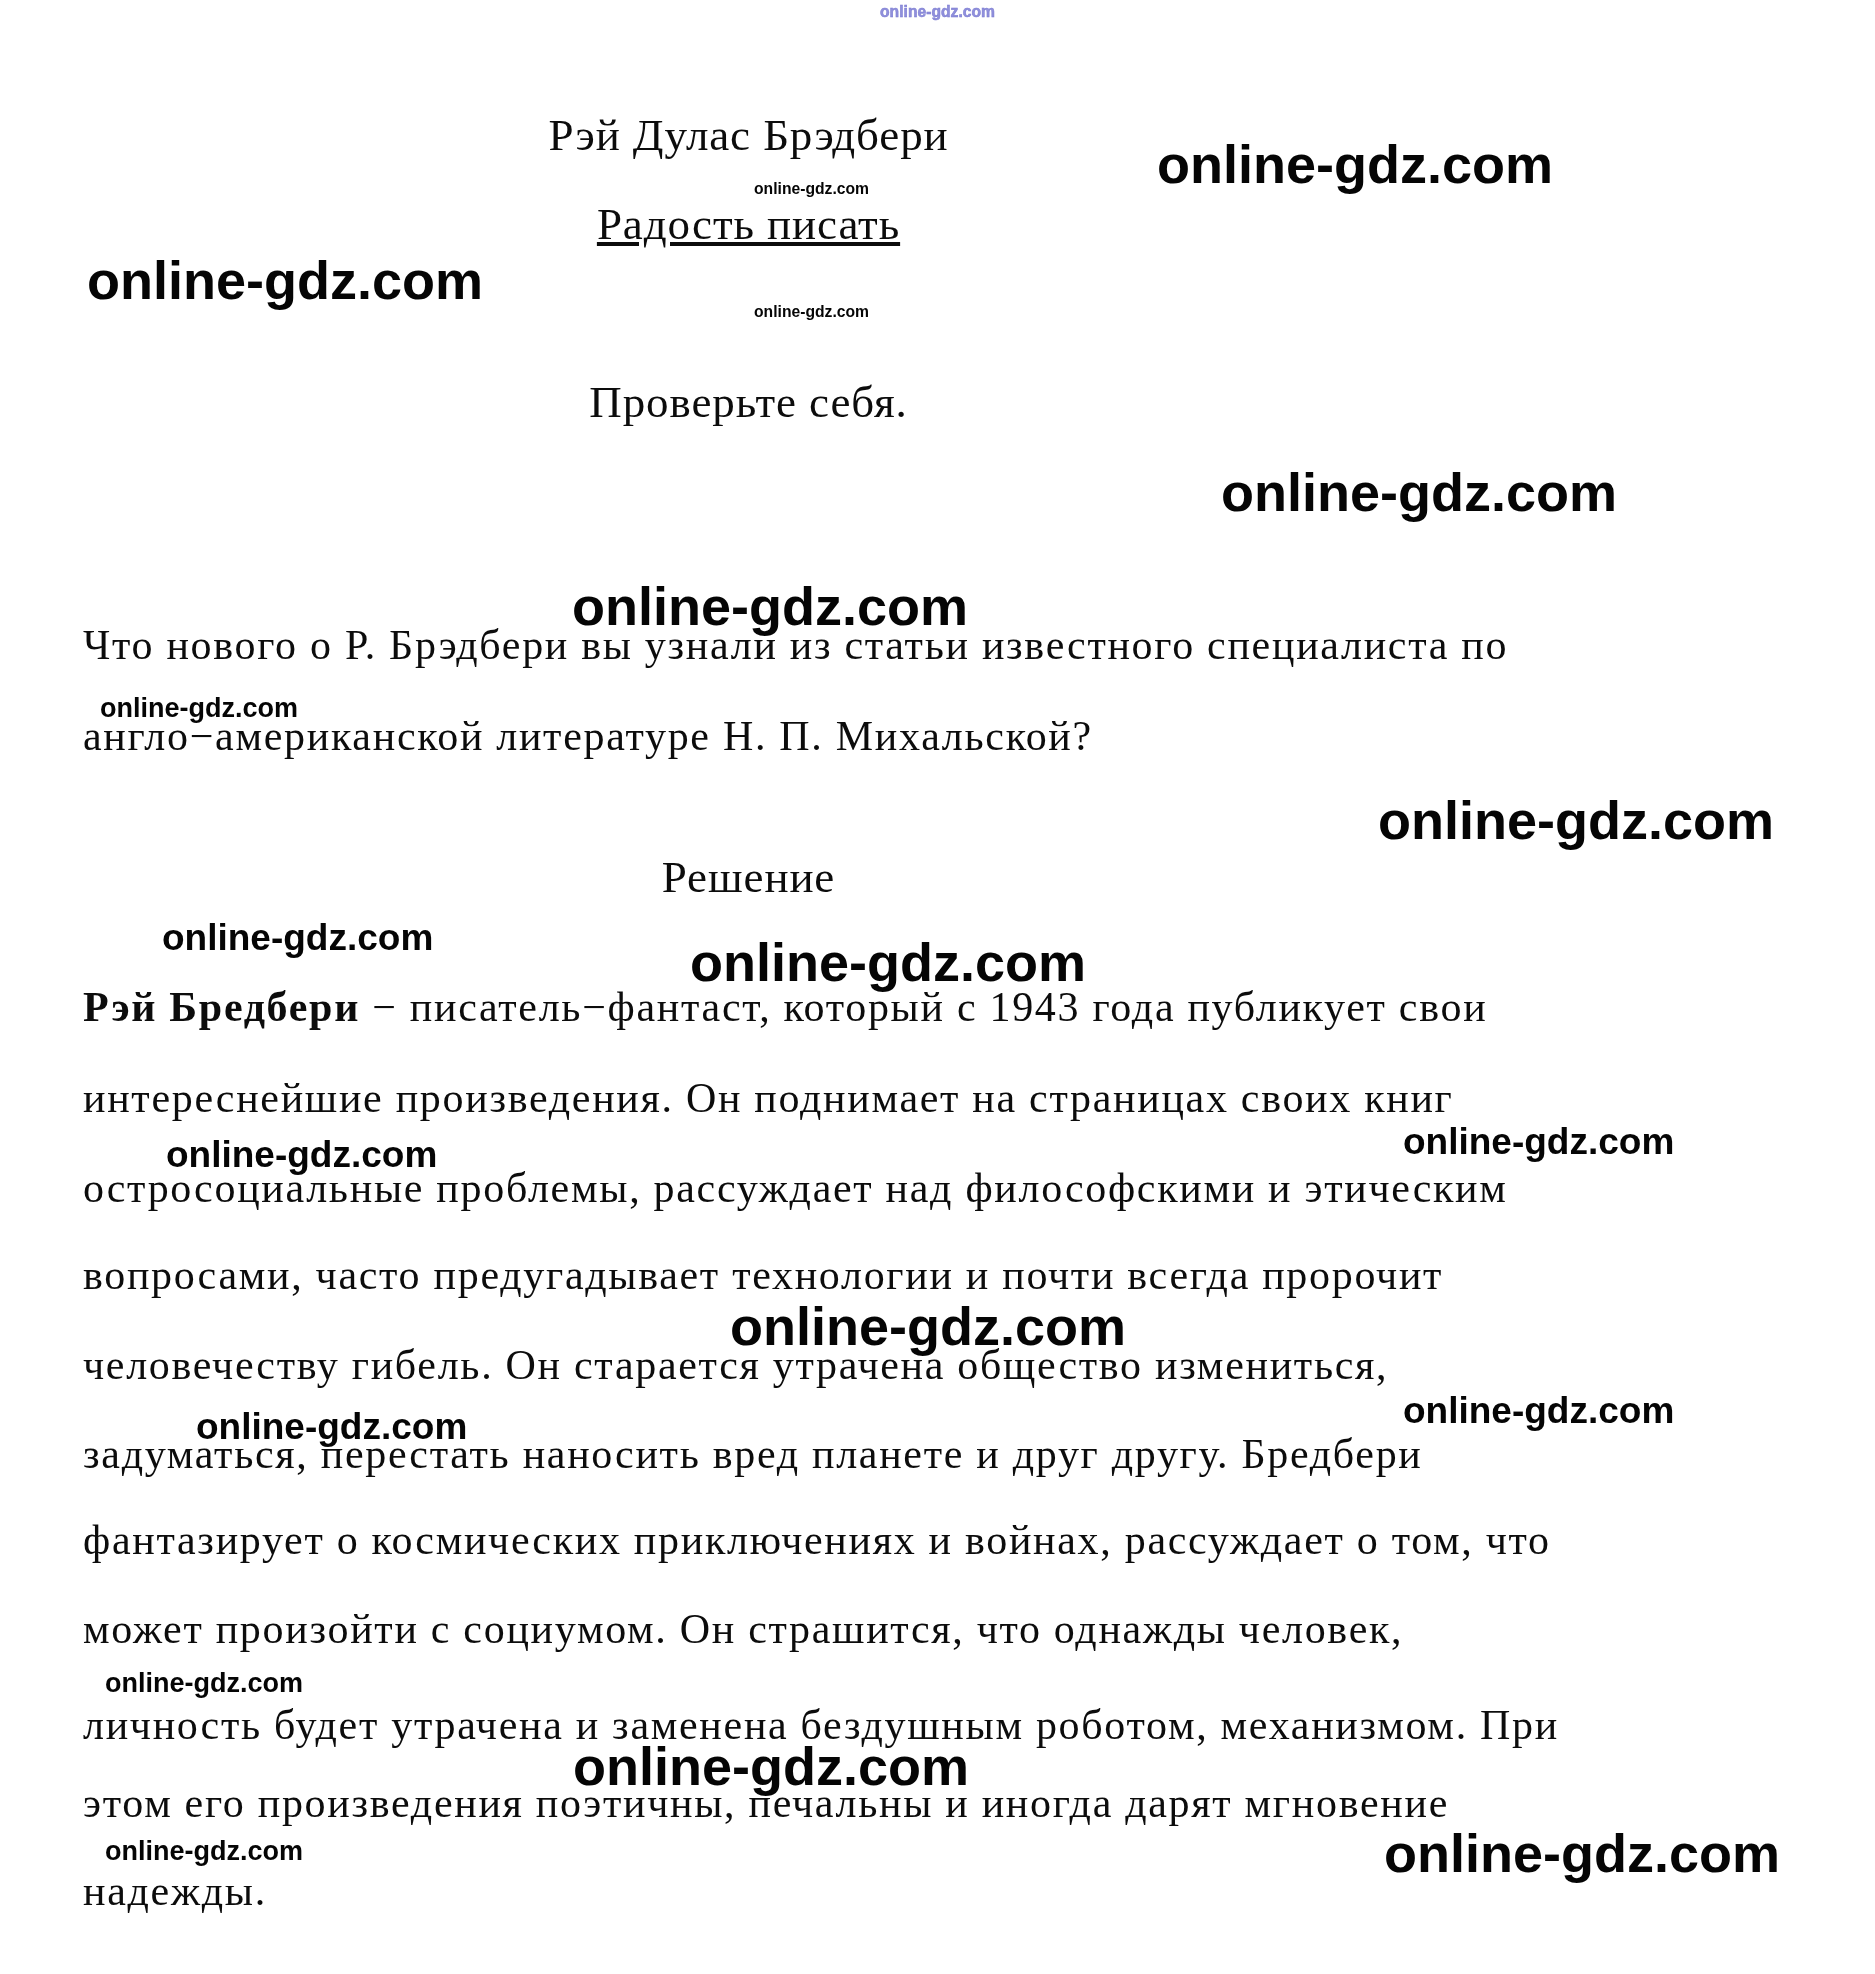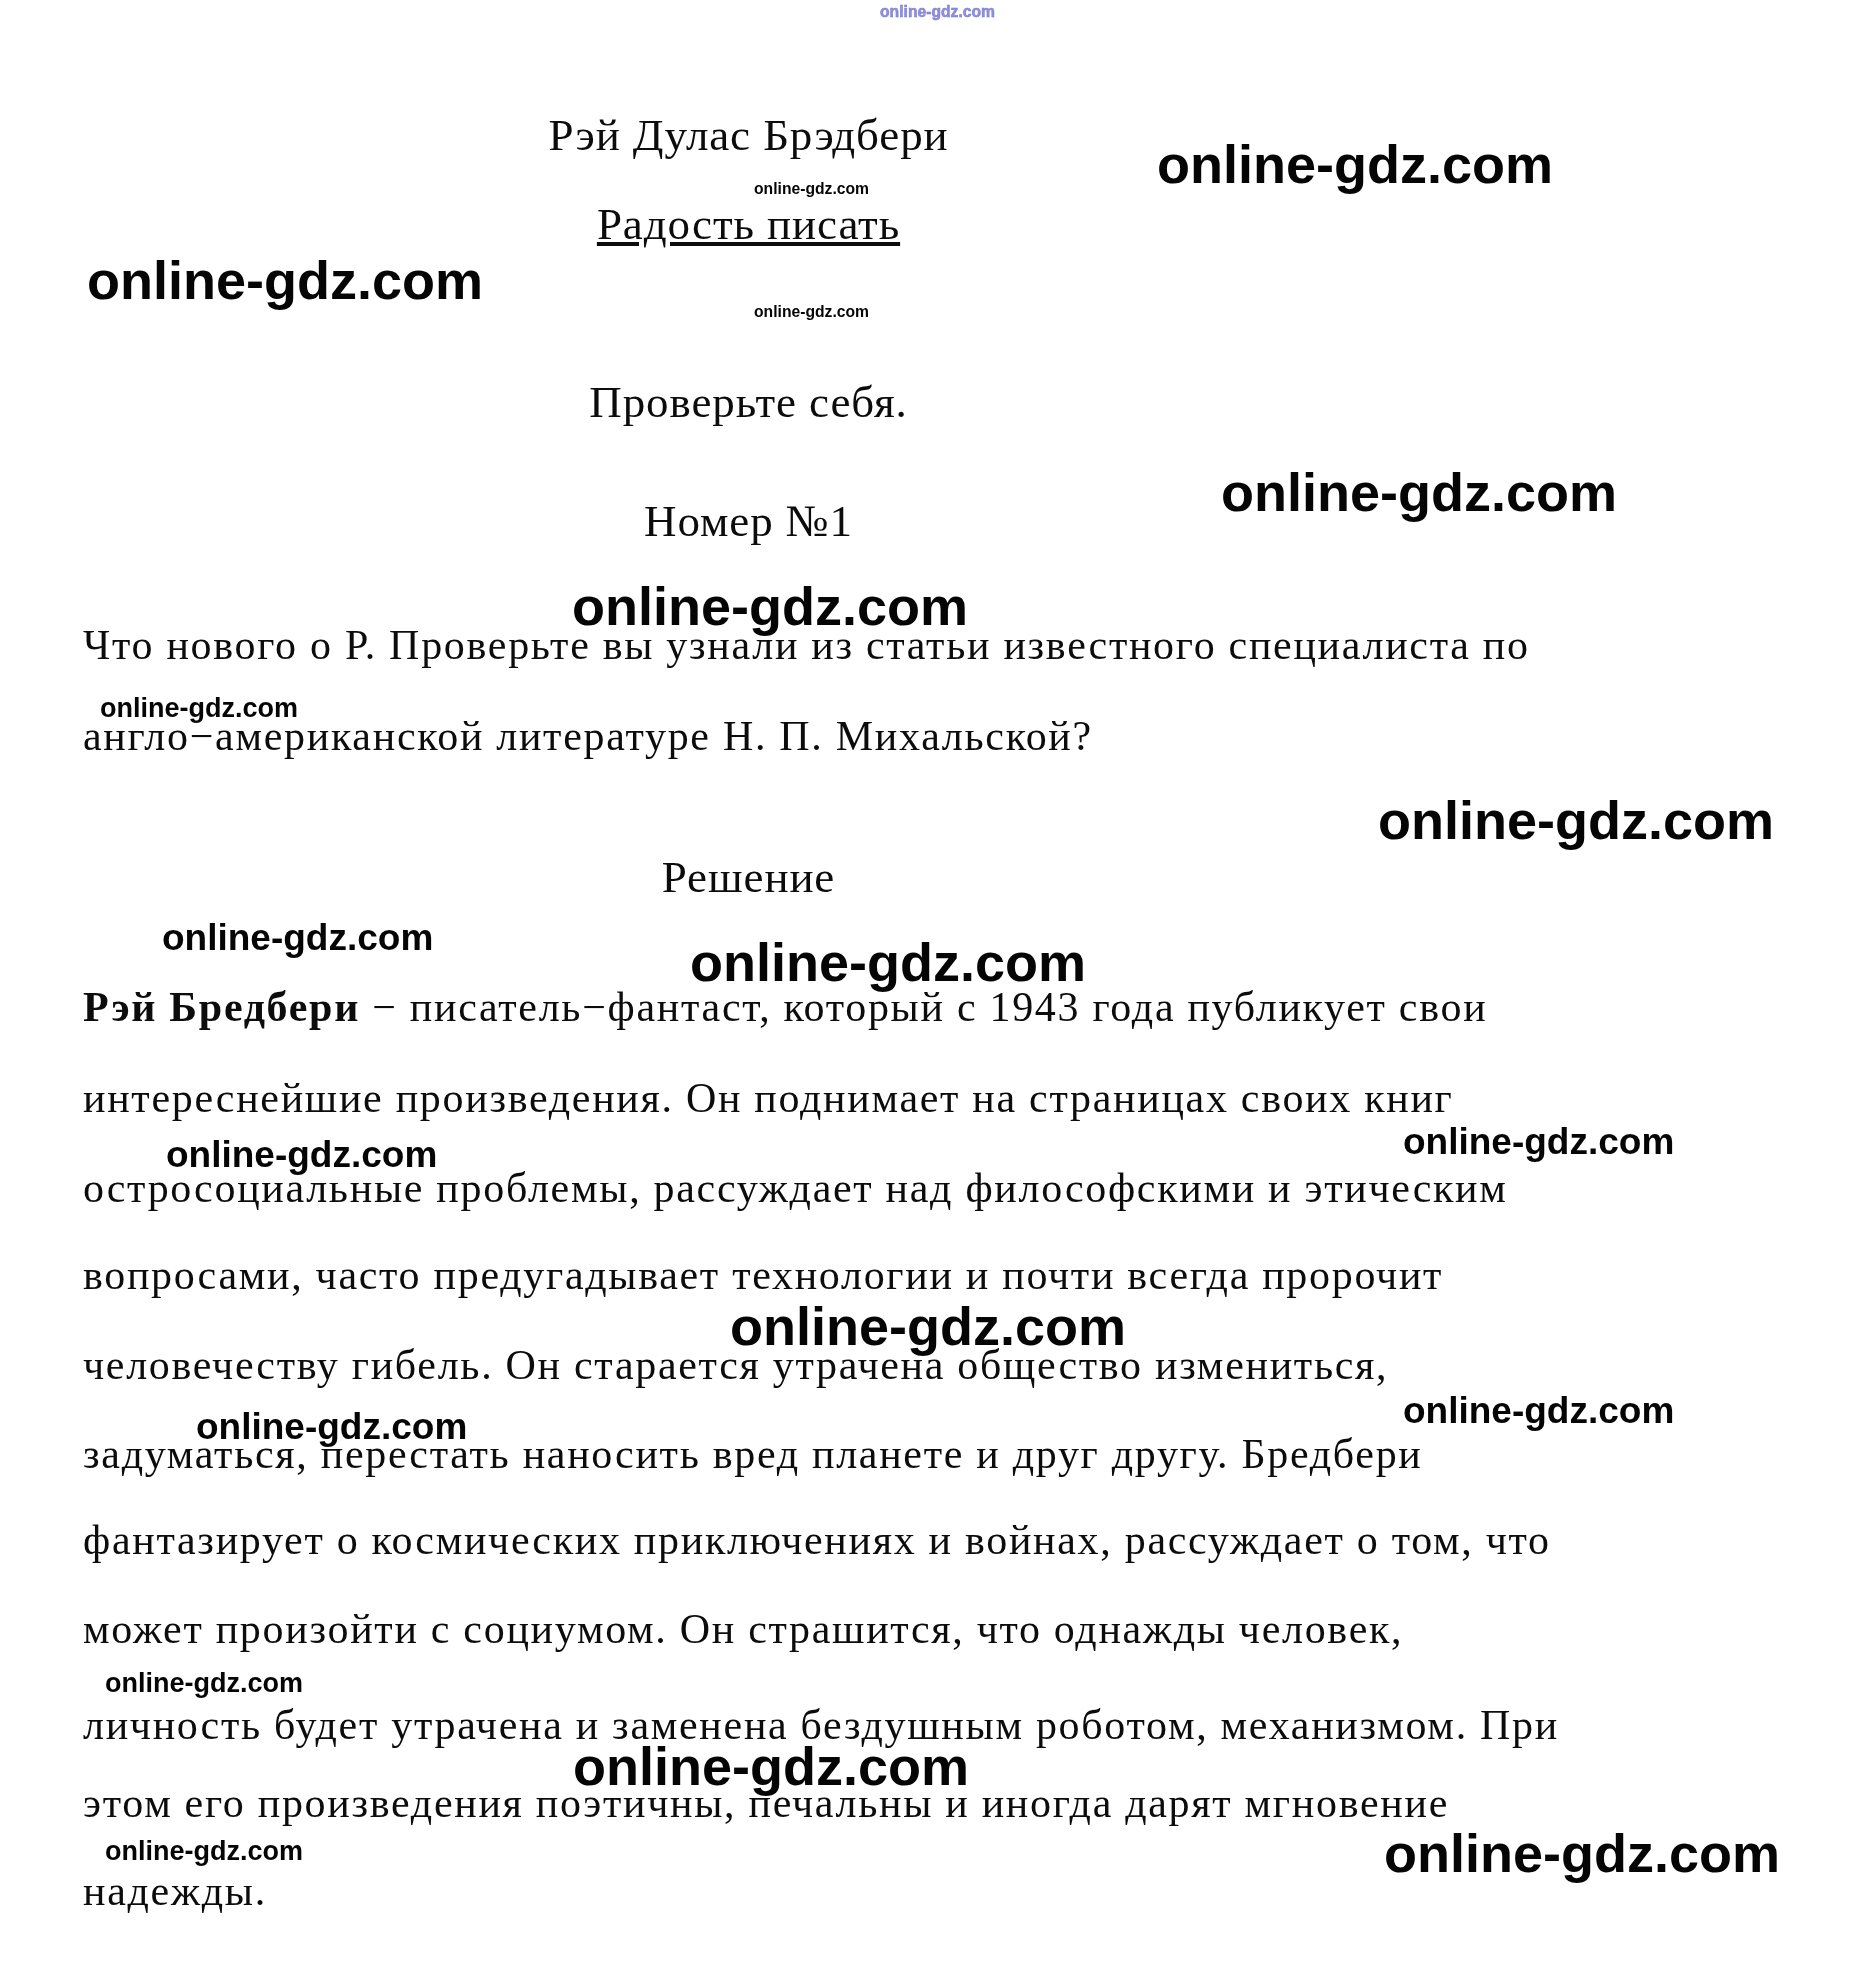--- a/index.html
+++ b/index.html
@@ -73,23 +73,22 @@
   <div class="abs wm wm-md" style="left:1403px; top:1390px;">online-gdz.com</div>
   <div class="abs wm wm-md" style="left:196px;  top:1406px;">online-gdz.com</div>
   <div class="abs wm wm-sm" style="left:105px;  top:1668px;">online-gdz.com</div>
   <div class="abs wm wm-lg" style="left:573px;  top:1735px;">online-gdz.com</div>
   <div class="abs wm wm-sm" style="left:105px;  top:1836px;">online-gdz.com</div>
   <div class="abs wm wm-lg" style="left:1384px; top:1822px;">online-gdz.com</div>
 
   <div class="abs centered heading" style="top:110px;">Рэй Дулас Брэдбери</div>
   <div class="abs centered heading" style="top:199px;text-decoration:underline;">Радость писать</div>
   <div class="abs centered heading" style="top:377px;">Проверьте себя.</div>
-  <div class="abs centered heading" style="top:496px;">Номер №1</div>
 
-  <div class="abs bodyline" style="left:83px; top:620px;">Что нового о Р. Проверьте вы узнали из статьи известного специалиста по</div>
+  <div class="abs bodyline" style="left:83px; top:620px;">Что нового о Р. Брэдбери вы узнали из статьи известного специалиста по</div>
   <div class="abs bodyline" style="left:83px; top:711px;">англо−американской литературе Н. П. Михальской?</div>
 
   <div class="abs centered heading" style="top:852px;">Решение</div>
 
   <div class="abs bodyline" style="left:83px; top:982px;"><span class="bold">Рэй Бредбери</span><span> − писатель−фантаст, который с 1943 года публикует свои</span></div>
 
   <div class="abs bodyline" style="left:83px; top:1073px;">интереснейшие произведения. Он поднимает на страницах своих книг</div>
   <div class="abs bodyline" style="left:83px; top:1163px;">остросоциальные проблемы, рассуждает над философскими и этическим</div>
   <div class="abs bodyline" style="left:83px; top:1250px;">вопросами, часто предугадывает технологии и почти всегда пророчит</div>
   <div class="abs bodyline" style="left:83px; top:1340px;">человечеству гибель. Он старается утрачена общество измениться,</div>

